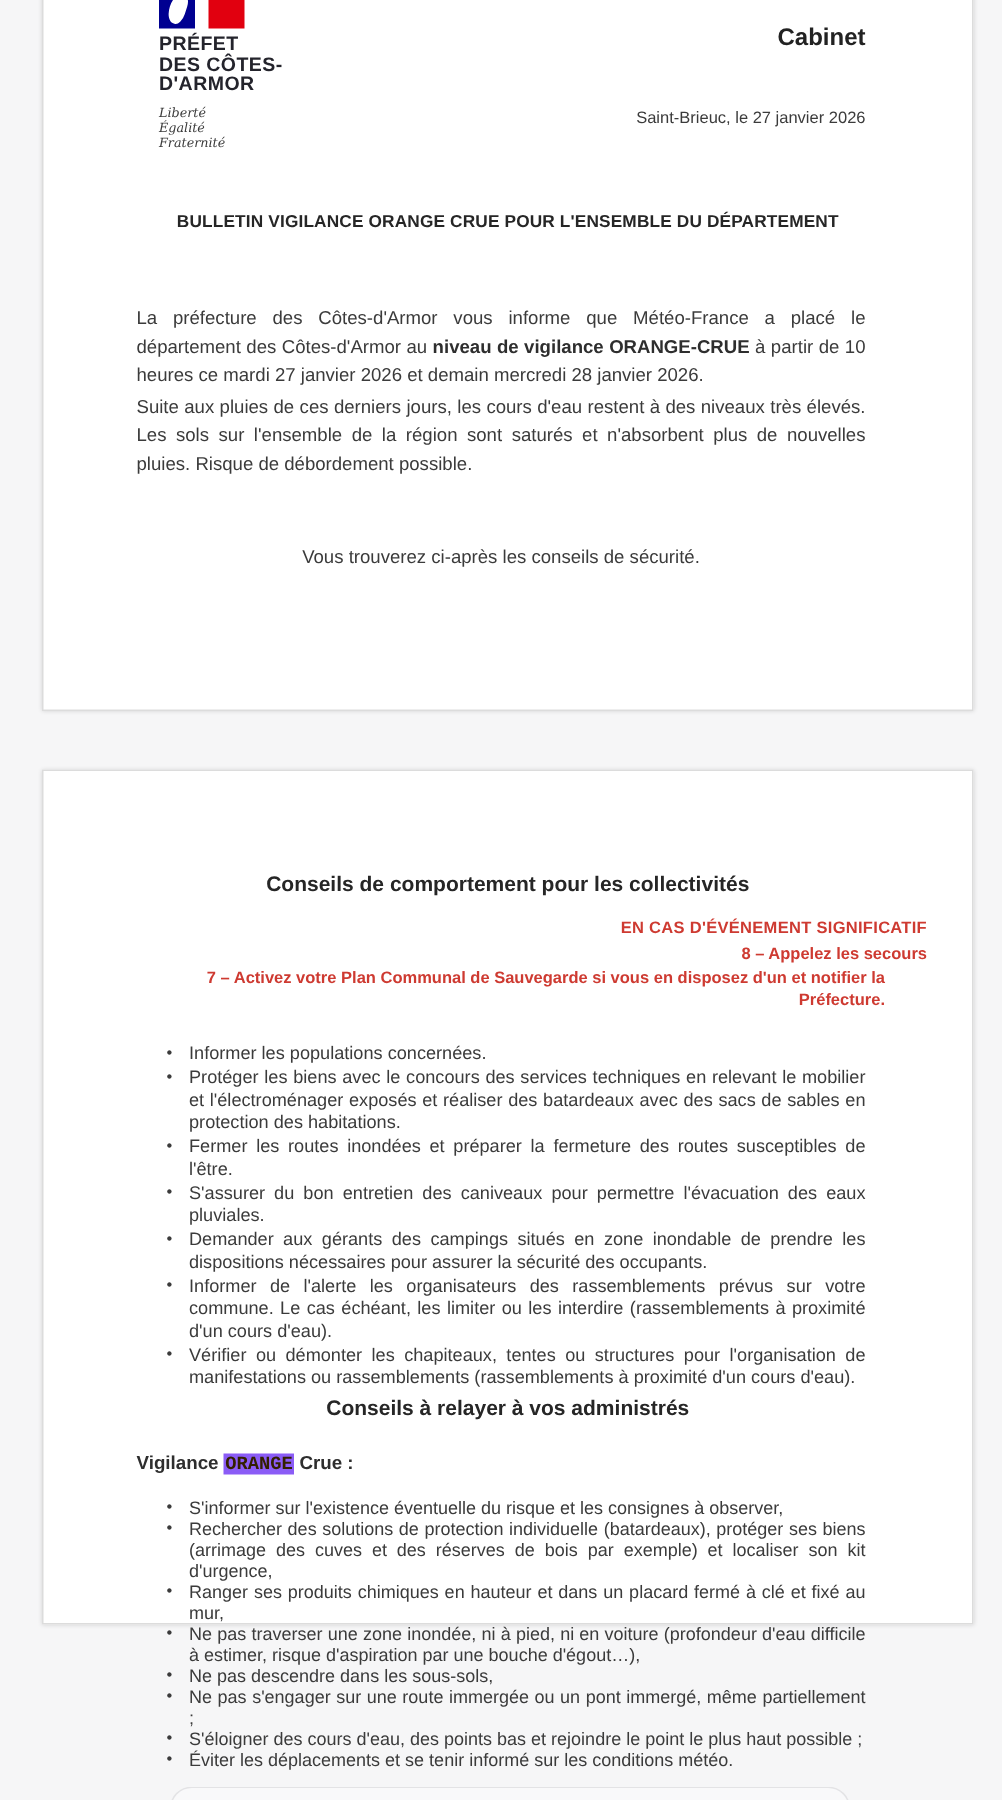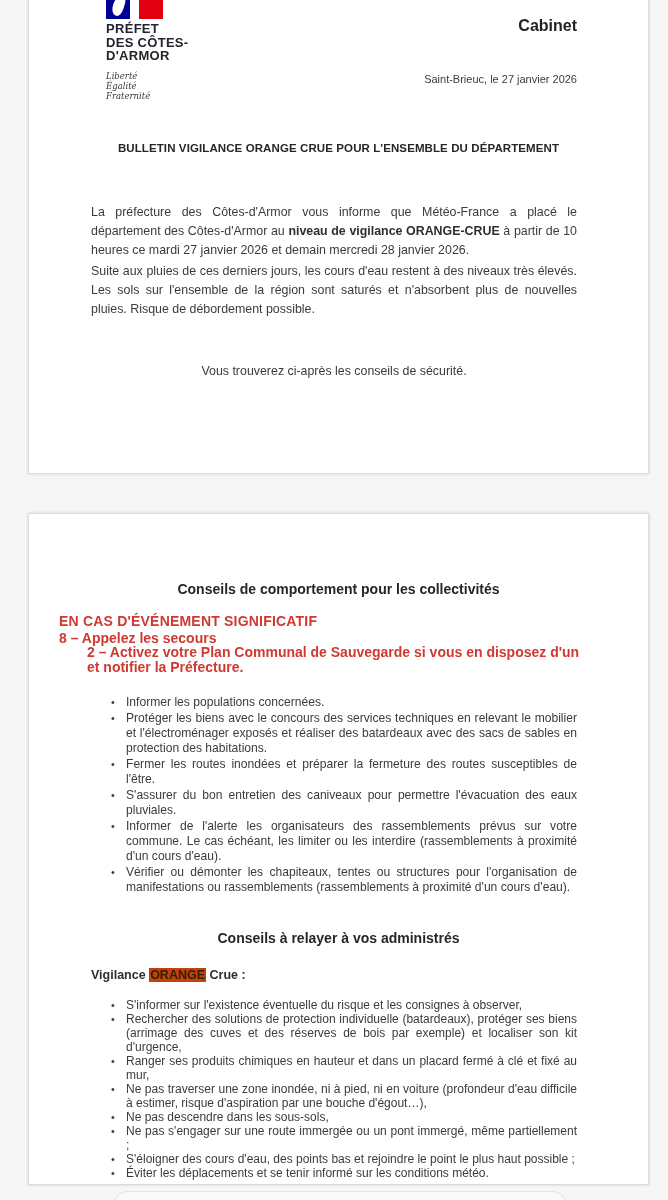--- a/index.html
+++ b/index.html
@@ -1,20 +1,20 @@
 <!DOCTYPE html>
 <html><head>
 <meta charset="utf-8">
 <style>
   html,body{margin:0;padding:0;width:668px;height:1200px;overflow:hidden;
     background:#f6f6f7;font-family:"Liberation Sans",sans-serif;color:#3b3b3b;}
   .page{position:absolute;left:28px;width:621px;background:#ffffff;
     border:1px solid #dcdcdc;box-shadow:0 0 3px rgba(0,0,0,.14);box-sizing:border-box;}
   #page1{top:-30px;height:504px;}
-  #page2{top:513px;height:672px;}
+  #page2{top:513px;height:570px;}
 
   
   .logo{position:absolute;left:77px;top:22px;}
   .flag{width:57px;height:26px;display:flex;}
   .flag .b{width:24px;background:#000091;position:relative;overflow:hidden;}
   .flag .b:after{content:"";position:absolute;left:7px;top:3px;width:11px;height:20px;
     background:#fff;border-radius:60% 40% 50% 60%;transform:rotate(18deg);}
   .flag .w{width:9px;background:#fff;}
   .flag .r{width:24px;background:#E1000F;}
   .logo-title{margin-top:3px;font-weight:bold;font-size:13px;line-height:13.5px;
@@ -27,32 +27,32 @@
     font-weight:bold;font-size:11.5px;letter-spacing:.1px;color:#262626;}
   .para{position:absolute;left:62px;right:71px;font-size:12.4px;line-height:19px;
     text-align:justify;color:#3b3b3b;}
   #para1{top:220px;} #para2{top:279px;} #para3{top:379px;text-align:center;}
   .b-inline{font-weight:bold;color:#2e2e2e;}
 
   
   .h-center{position:absolute;left:30px;right:30px;text-align:center;font-weight:bold;
     font-size:14px;color:#262626;}
   #heading1{top:67px;} #heading2{top:416px;}
-  .alert{position:absolute;left:30px;right:30px;text-align:left;font-weight:bold;
-    font-size:14px;color:#ce3a31;}
+  .alert{position:absolute;left:30px;right:30px;text-align:right;font-weight:bold;
+    font-size:11px;color:#ce3a31;}
   #alert1{top:99px;letter-spacing:.2px;} #alert2{top:116px;}
   #alert3{top:131px;padding:0 28px;line-height:15px;}
   .blist{position:absolute;left:77px;right:71px;margin:0;padding:0;list-style:none;}
   #list1{top:181px;} #list2{top:484px;}
   .blist li{position:relative;padding-left:20px;font-size:12.1px;line-height:15px;
     text-align:justify;color:#3b3b3b;margin-bottom:1px;}
   #list2 li{line-height:14px;font-size:12px;margin-bottom:0;}
   .blist li:before{content:"•";position:absolute;left:5px;top:0;font-size:11px;color:#3b3b3b;}
   .vigilance{position:absolute;top:454px;left:62px;font-weight:bold;font-size:12.5px;color:#2e2e2e;}
-  .hl{background:#c2410c;color:#332000;padding:0 1px;}
+  .hl{background:#8b5cf6;color:#332000;padding:0 1px;font-family:Liberation Mono, monospace;}
 
   
   .bottom-card{position:absolute;top:1191px;left:113px;width:452px;height:14px;
     background:#f9f9fa;border:1px solid #e3e3e5;border-bottom:none;
     border-radius:16px 16px 0 0;}
 </style>
 </head>
 <body>
 
 <div class="page" id="page1">
@@ -85,27 +85,28 @@
   <p class="para" id="para2">Suite aux pluies de ces derniers jours, les cours d'eau restent à des niveaux très élevés. Les sols sur l'ensemble de la région sont saturés et n'absorbent plus de nouvelles pluies. Risque de débordement possible.</p>
   <p class="para" id="para3">Vous trouverez ci-après les conseils de sécurité.</p>
 </div>
 
 <div class="page" id="page2">
 
   <div class="h-center" id="heading1">Conseils de comportement pour les collectivités</div>
 
   <div class="alert" id="alert1">EN CAS D'ÉVÉNEMENT SIGNIFICATIF</div>
   <div class="alert" id="alert2">8 – Appelez les secours</div>
-  <div class="alert" id="alert3">2 – Activez votre Plan Communal de Sauvegarde si vous en disposez d'un et notifier la Préfecture.</div>
+  <div class="alert" id="alert3">7 – Activez votre Plan Communal de Sauvegarde si vous en disposez d'un et notifier la Préfecture.</div>
 
   <ul class="blist" id="list1">
     <li>Informer les populations concernées.</li>
     <li>Protéger les biens avec le concours des services techniques en relevant le mobilier et l'électroménager exposés et réaliser des batardeaux avec des sacs de sables en protection des habitations.</li>
     <li>Fermer les routes inondées et préparer la fermeture des routes susceptibles de l'être.</li>
     <li>S'assurer du bon entretien des caniveaux pour permettre l'évacuation des eaux pluviales.</li>
+    <li>Demander aux gérants des campings situés en zone inondable de prendre les dispositions nécessaires pour assurer la sécurité des occupants.</li>
     <li>Informer de l'alerte les organisateurs des rassemblements prévus sur votre commune. Le cas échéant, les limiter ou les interdire (rassemblements à proximité d'un cours d'eau).</li>
     <li>Vérifier ou démonter les chapiteaux, tentes ou structures pour l'organisation de manifestations ou rassemblements (rassemblements à proximité d'un cours d'eau).</li>
   </ul>
 
   <div class="h-center" id="heading2">Conseils à relayer à vos administrés</div>
 
   <div class="vigilance"><span>Vigilance </span><span class="hl">ORANGE</span><span> Crue :</span></div>
 
   <ul class="blist" id="list2">
     <li>S'informer sur l'existence éventuelle du risque et les consignes à observer,</li>

